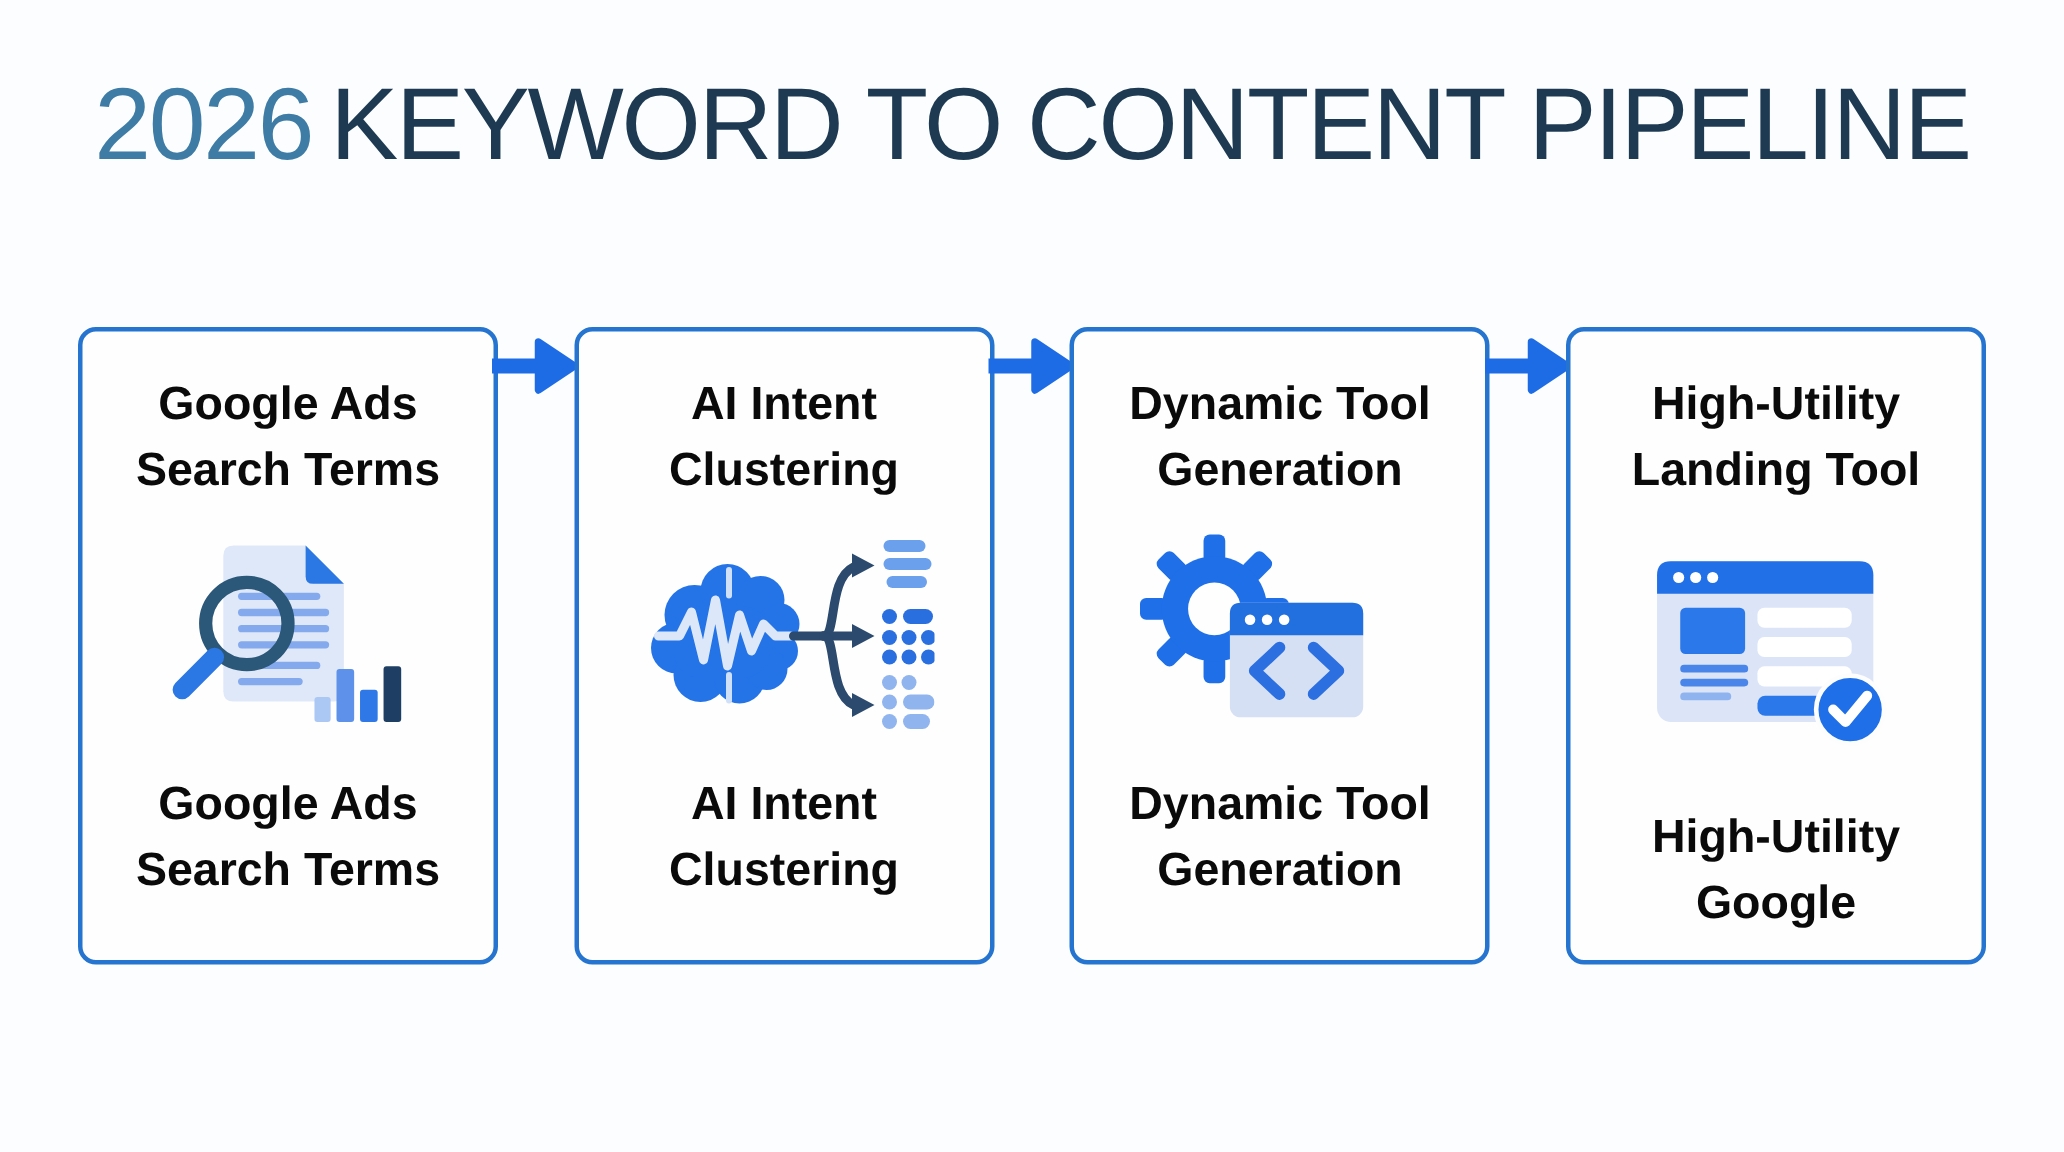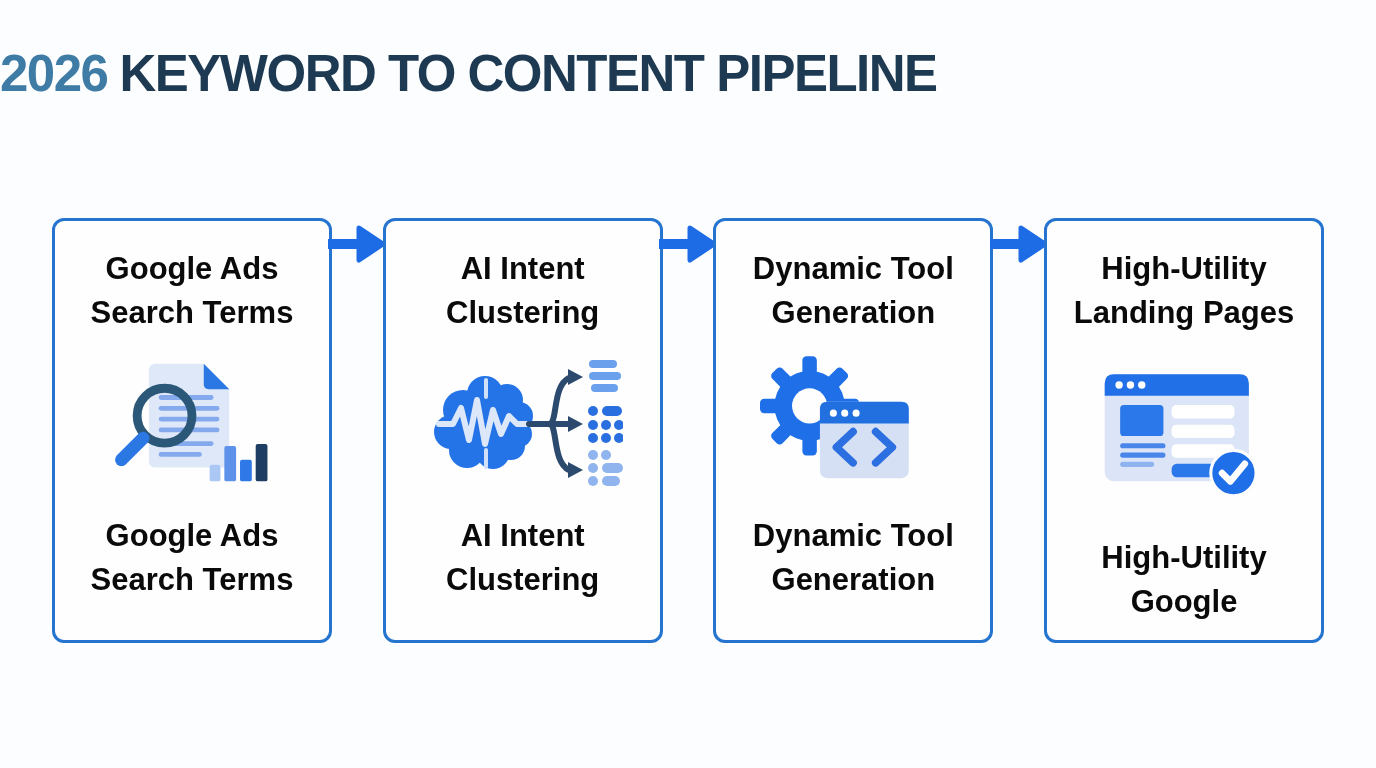--- a/index.html
+++ b/index.html
@@ -7,22 +7,22 @@
     width:1376px; height:768px;
     background:#fcfdfe;
     font-family:"Liberation Sans", sans-serif;
     overflow:hidden;
   }
   .canvas { position:relative; width:1376px; height:768px; }
 
   
   .page-title {
     position:absolute; top:44px; left:0; right:0;
-    margin:0; white-space:nowrap;
-    font-size:51px; font-weight:bold; letter-spacing:-1.5px;
+    margin:0; text-align:center; white-space:nowrap;
+    font-size:68px; font-weight:normal; letter-spacing:-1.5px;
     color:#1d3a52;
   }
   .title-year { color:#3e7ca6; margin-right:12px; }
 
   
   .pipeline {
     position:absolute; top:218px; left:52px; right:52px; height:458px;
     display:flex; align-items:flex-start;
   }
   .step-box {
@@ -229,21 +229,21 @@
     <div class="arrow-cell">
       <svg width="60" height="52" viewBox="0 0 60 52">
         <line x1="1" y1="26" x2="34" y2="26" stroke="#1d6ce6" stroke-width="10"></line>
         <path d="M32 10 L56 26 L32 42 Z" fill="#1d6ce6" stroke="#1d6ce6" stroke-width="5" stroke-linejoin="round"></path>
       </svg>
     </div>
 
     <section class="step-box last">
       <div class="step-label">
         <div>High-Utility</div>
-        <div>Landing Pages</div>
+        <div>Landing Tool</div>
       </div>
       <div class="icon-wrap">
         <svg width="186" height="138" viewBox="0 0 180 134">
 
           <rect x="13" y="7" width="140" height="104" rx="9" fill="#dce5f7"></rect>
           <path d="M22 7 H144 Q153 7 153 16 V28 H13 V16 Q13 7 22 7 Z" fill="#2270e8"></path>
           <g fill="#ffffff">
             <circle cx="27" cy="17.5" r="3.6"></circle>
             <circle cx="38" cy="17.5" r="3.6"></circle>
             <circle cx="49" cy="17.5" r="3.6"></circle>

